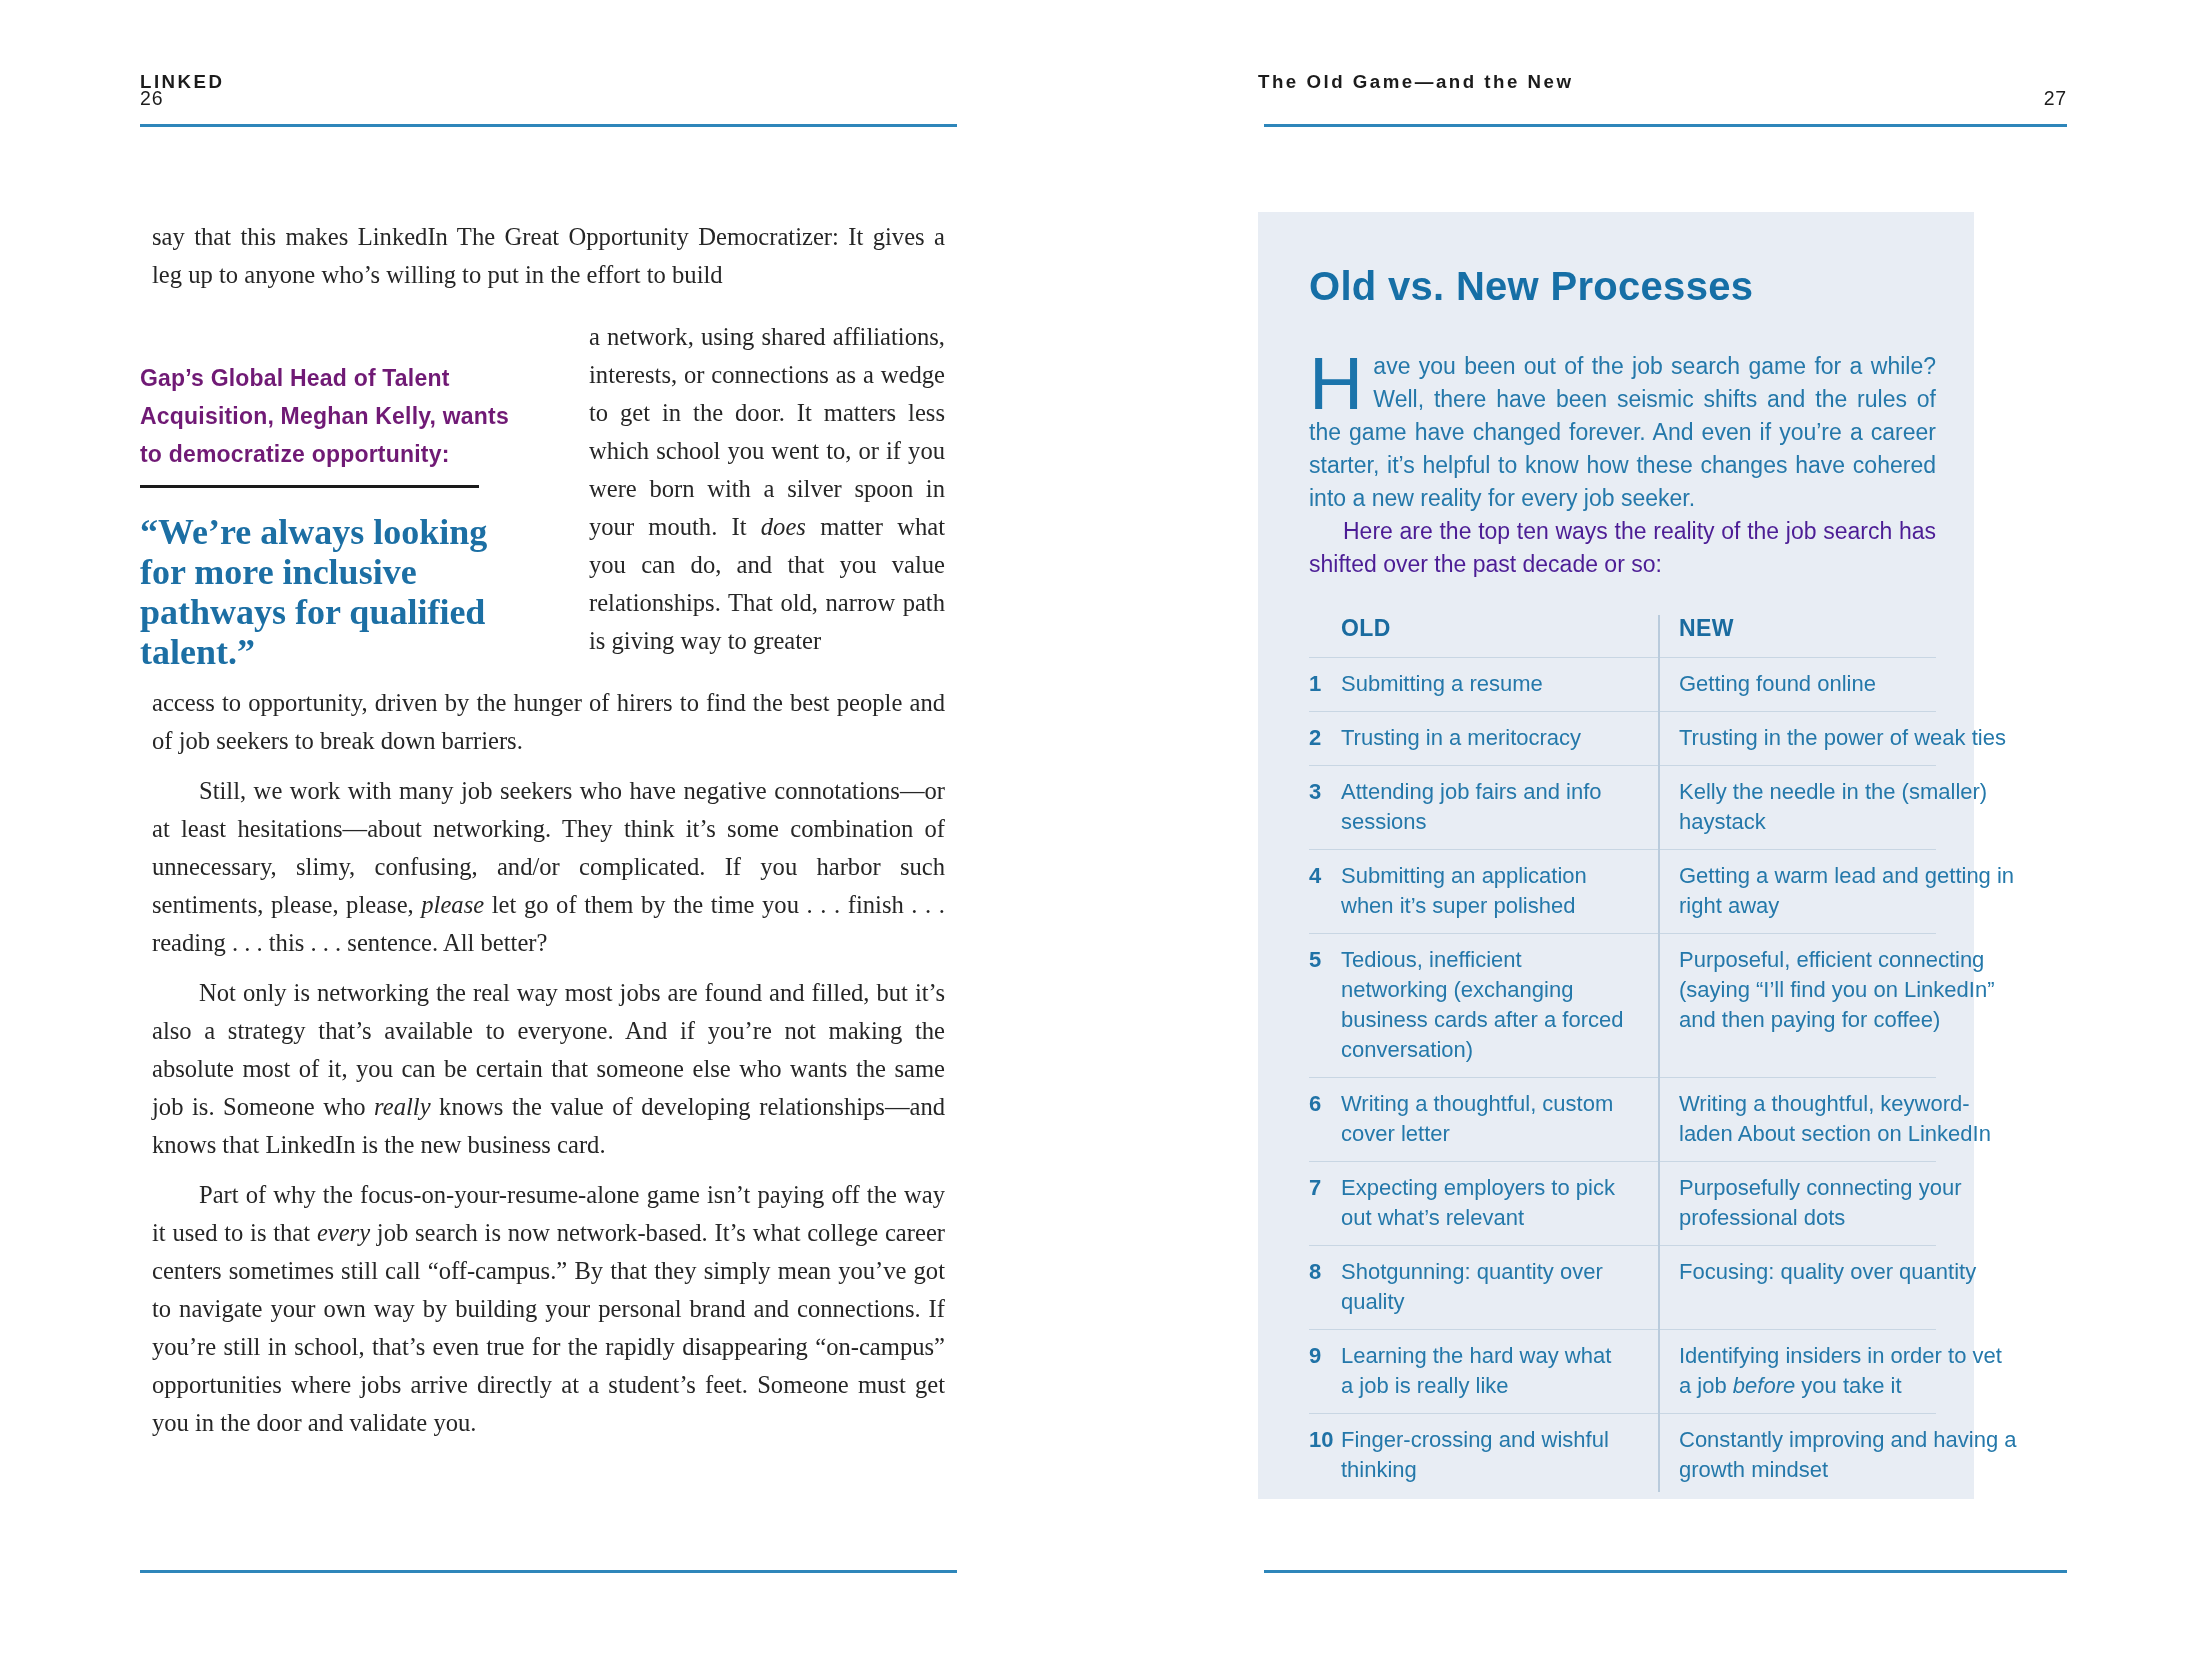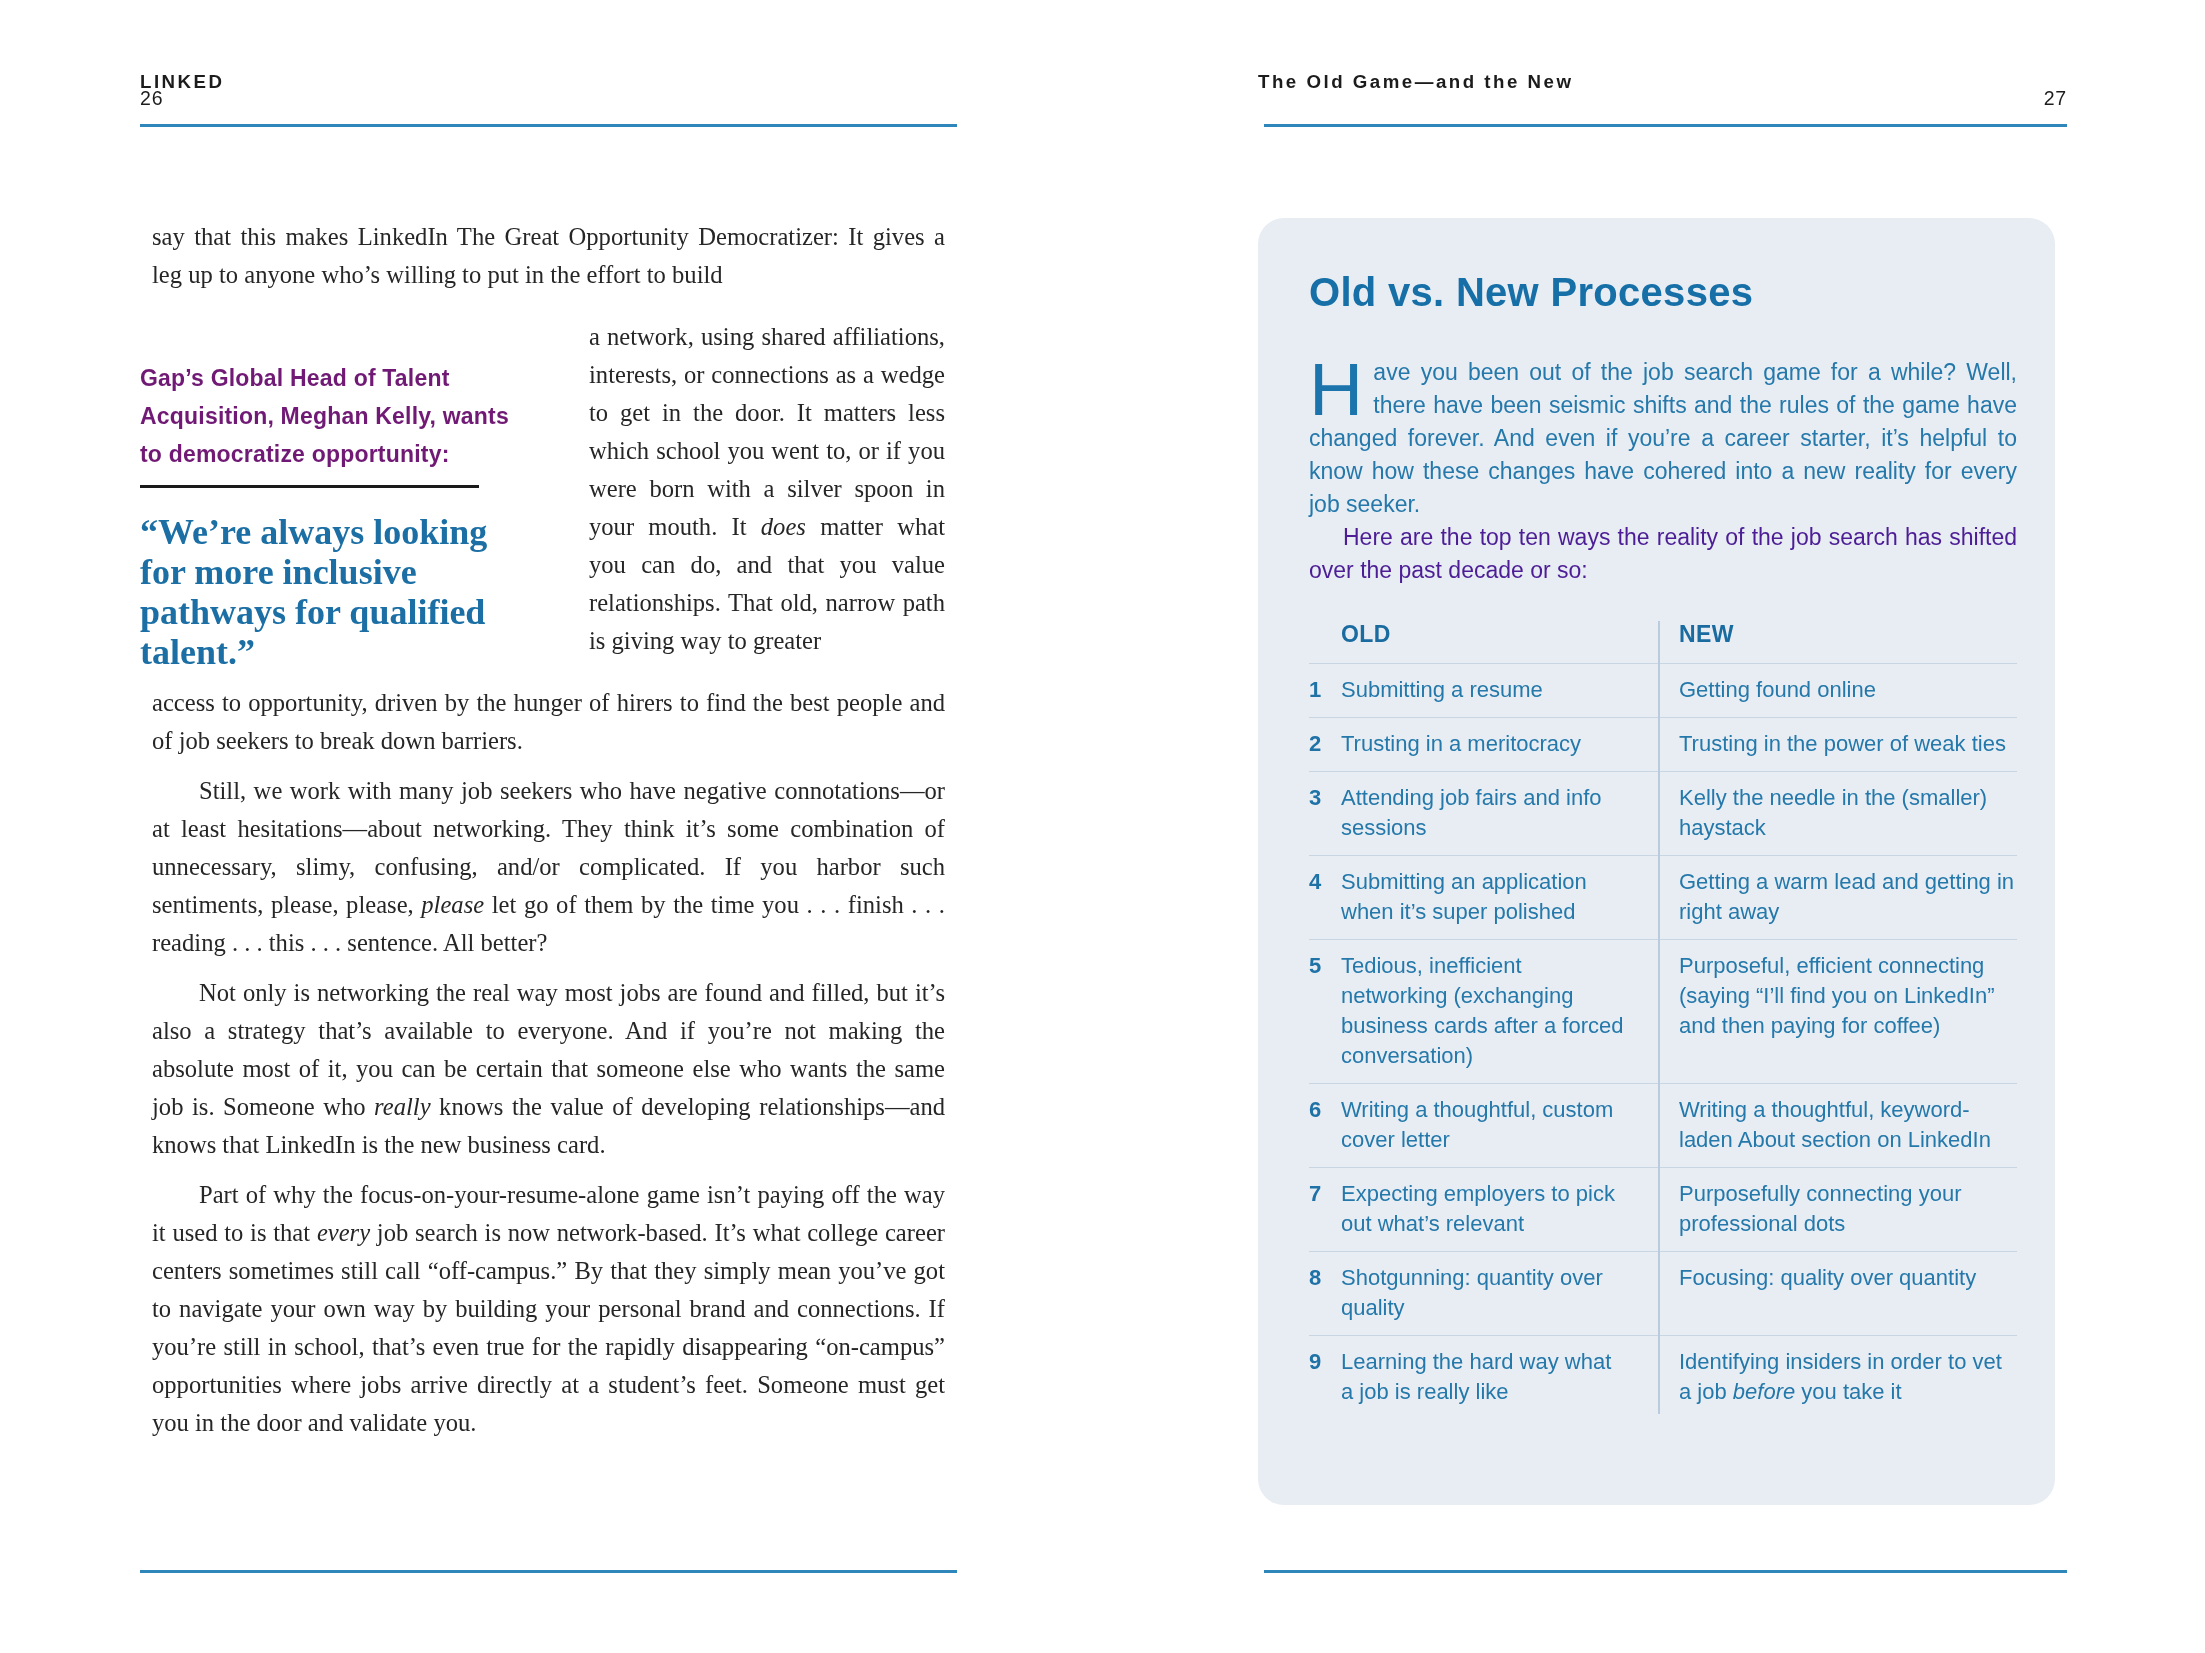--- a/index.html
+++ b/index.html
@@ -37,23 +37,23 @@
   .sidebar-label{
     font-family:"Liberation Sans","DejaVu Sans",sans-serif;
     font-weight:bold;font-size:23px;line-height:38px;color:#701a75;letter-spacing:0.2px;}
   .sidebar-underline{height:2.5px;background:#1a1a1a;margin:12px 0 0 0;width:339px;}
   .sidebar-quote{
     margin-top:24px;font-weight:bold;font-size:36px;line-height:40px;color:#1c6fa4;text-align:left;}
   .wrap-col{flex:1 1 auto;}
   em{font-style:italic;}
 
   
-  .panel{position:absolute;top:218px;left:0;width:797px;height:1287px;background:#e8edf4;
+  .panel{position:absolute;top:212px;left:0;width:716px;height:1287px;background:#e8edf4;
     box-sizing:border-box;padding:51px 38px 0 51px;
-    font-family:"Liberation Sans","DejaVu Sans",sans-serif;border-radius:26px;}
+    font-family:"Liberation Sans","DejaVu Sans",sans-serif;}
   .panel-heading{margin:0 0 41px 0;font-size:40px;line-height:46px;font-weight:bold;
     color:#166fa6;letter-spacing:0.3px;}
   .panel-intro{margin:0;font-size:23px;line-height:33px;color:#2478aa;text-align:justify;}
   .dropcap{float:left;font-size:75px;line-height:61px;padding:3.4px 10.2px 0 0;color:#1b74ab;}
   .panel-intro2{margin:0 0 29px 0;font-size:23px;line-height:33px;color:#4c1d95;
     text-align:justify;text-indent:34px;}
 
   
   .ov-table{position:relative;margin-top:17px;}
   .v-divider{position:absolute;left:349px;top:5.1px;bottom:5.1px;width:1.7px;background:#b9cbdc;}
@@ -155,18 +155,23 @@
       <div class="t-row">
         <div class="t-num">8</div>
         <div class="t-old"><span>Shotgunning: quantity over quality</span></div>
         <div class="t-new"><span>Focusing: quality over quantity</span></div>
       </div>
       <div class="t-row">
         <div class="t-num">9</div>
         <div class="t-old"><span>Learning the hard way what a job is really like</span></div>
         <div class="t-new"><span>Identifying insiders in order to vet a job </span><em>before</em><span> you take it</span></div>
       </div>
+      <div class="t-row">
+        <div class="t-num">10</div>
+        <div class="t-old"><span>Finger-crossing and wishful thinking</span></div>
+        <div class="t-new"><span>Constantly improving and having a growth mindset</span></div>
+      </div>
     </div>
   </div>
 
   <div class="foot-rule foot-rule-right"></div>
 </div>
 
 
 </body></html>

